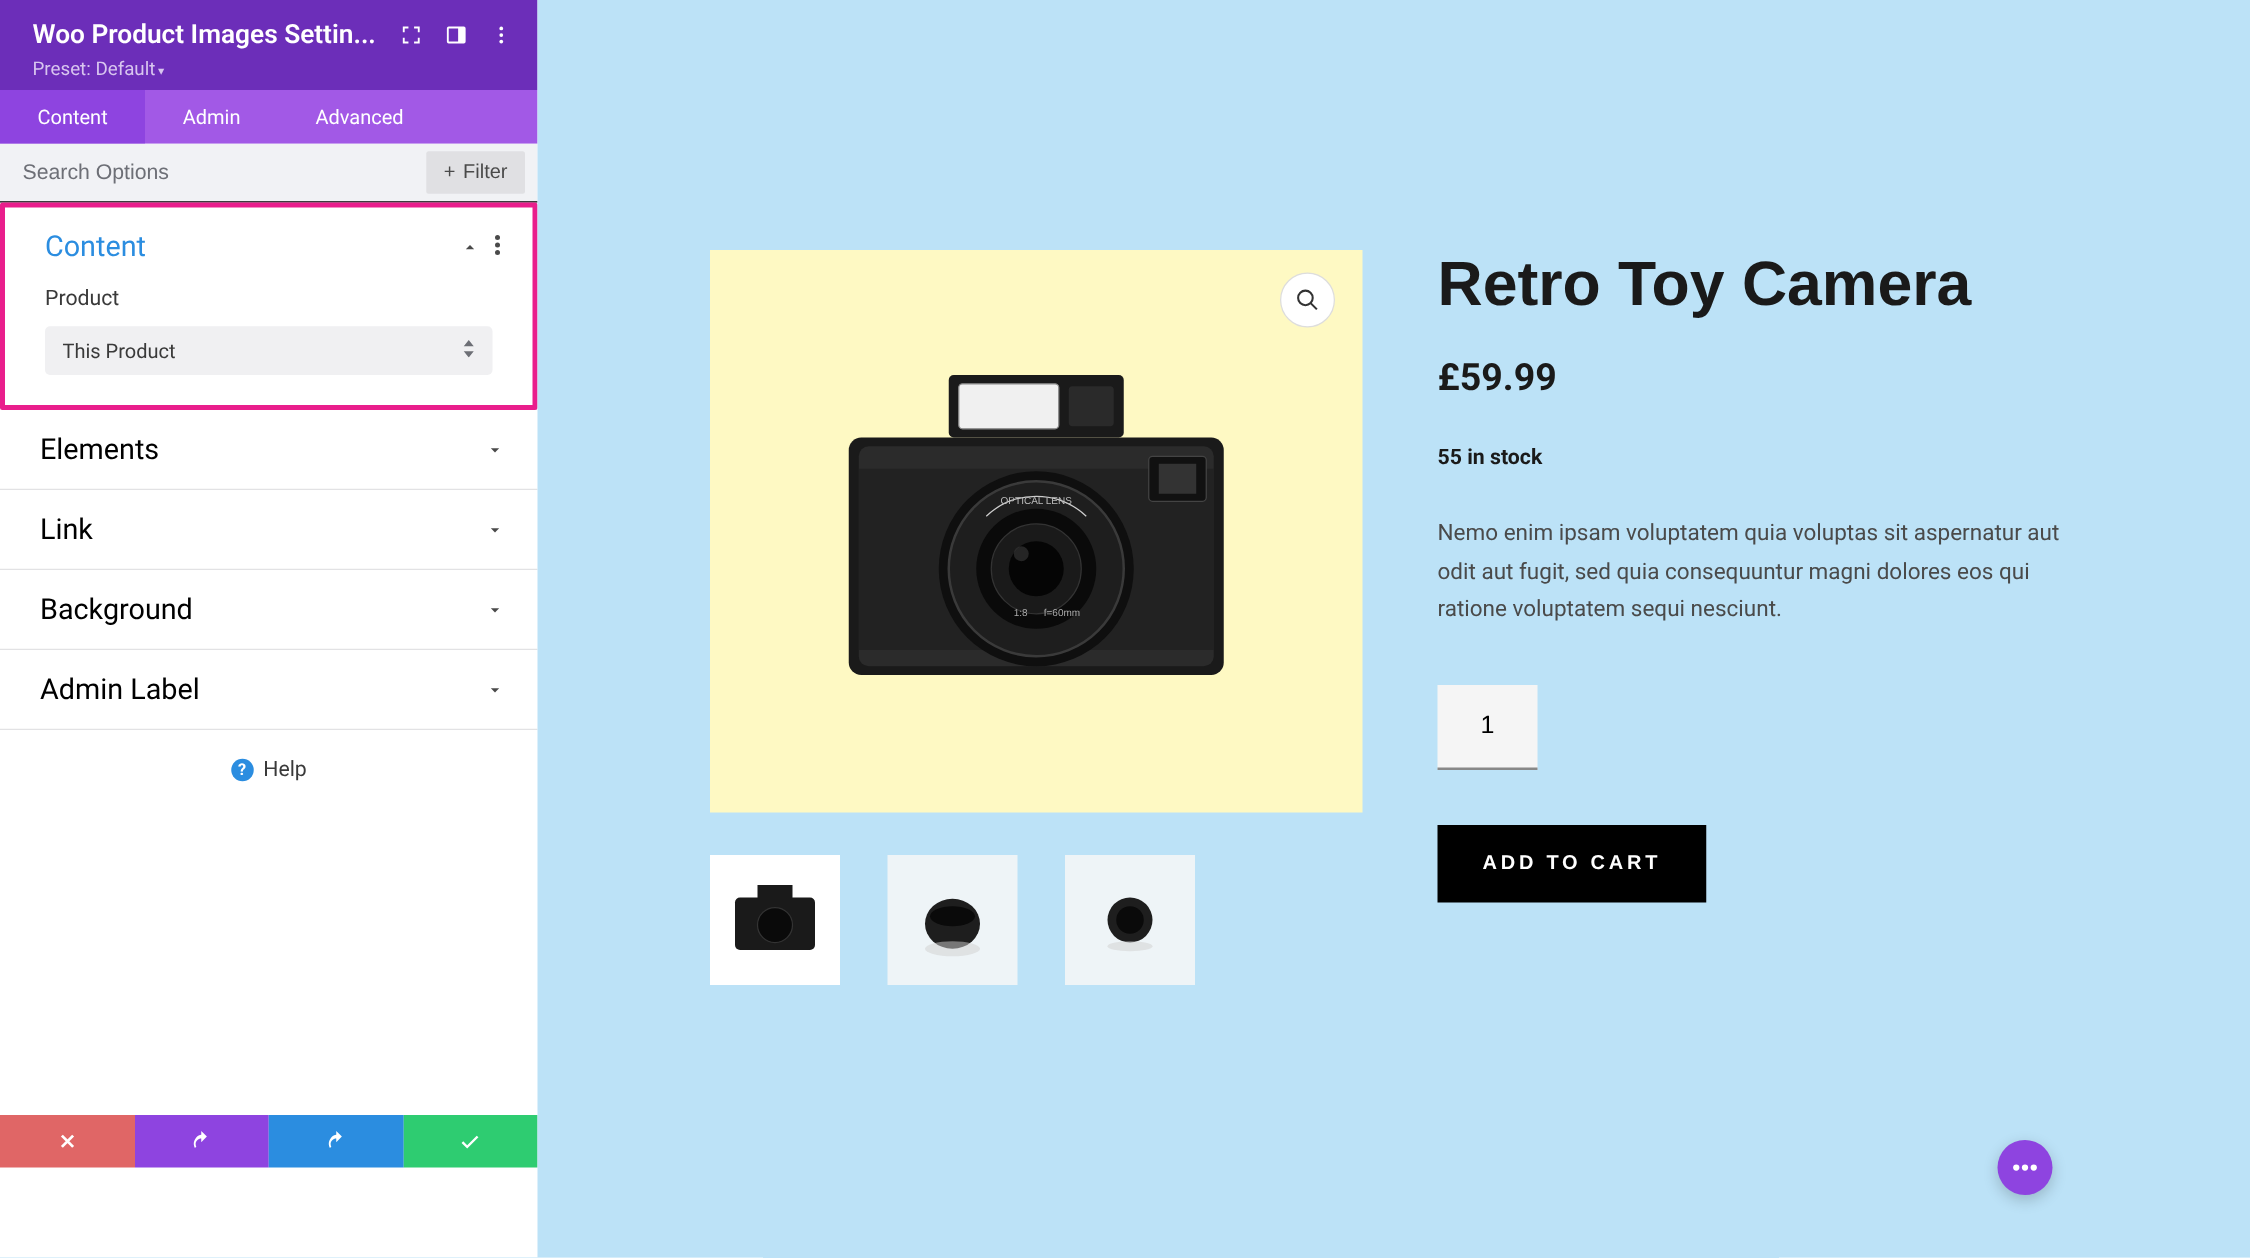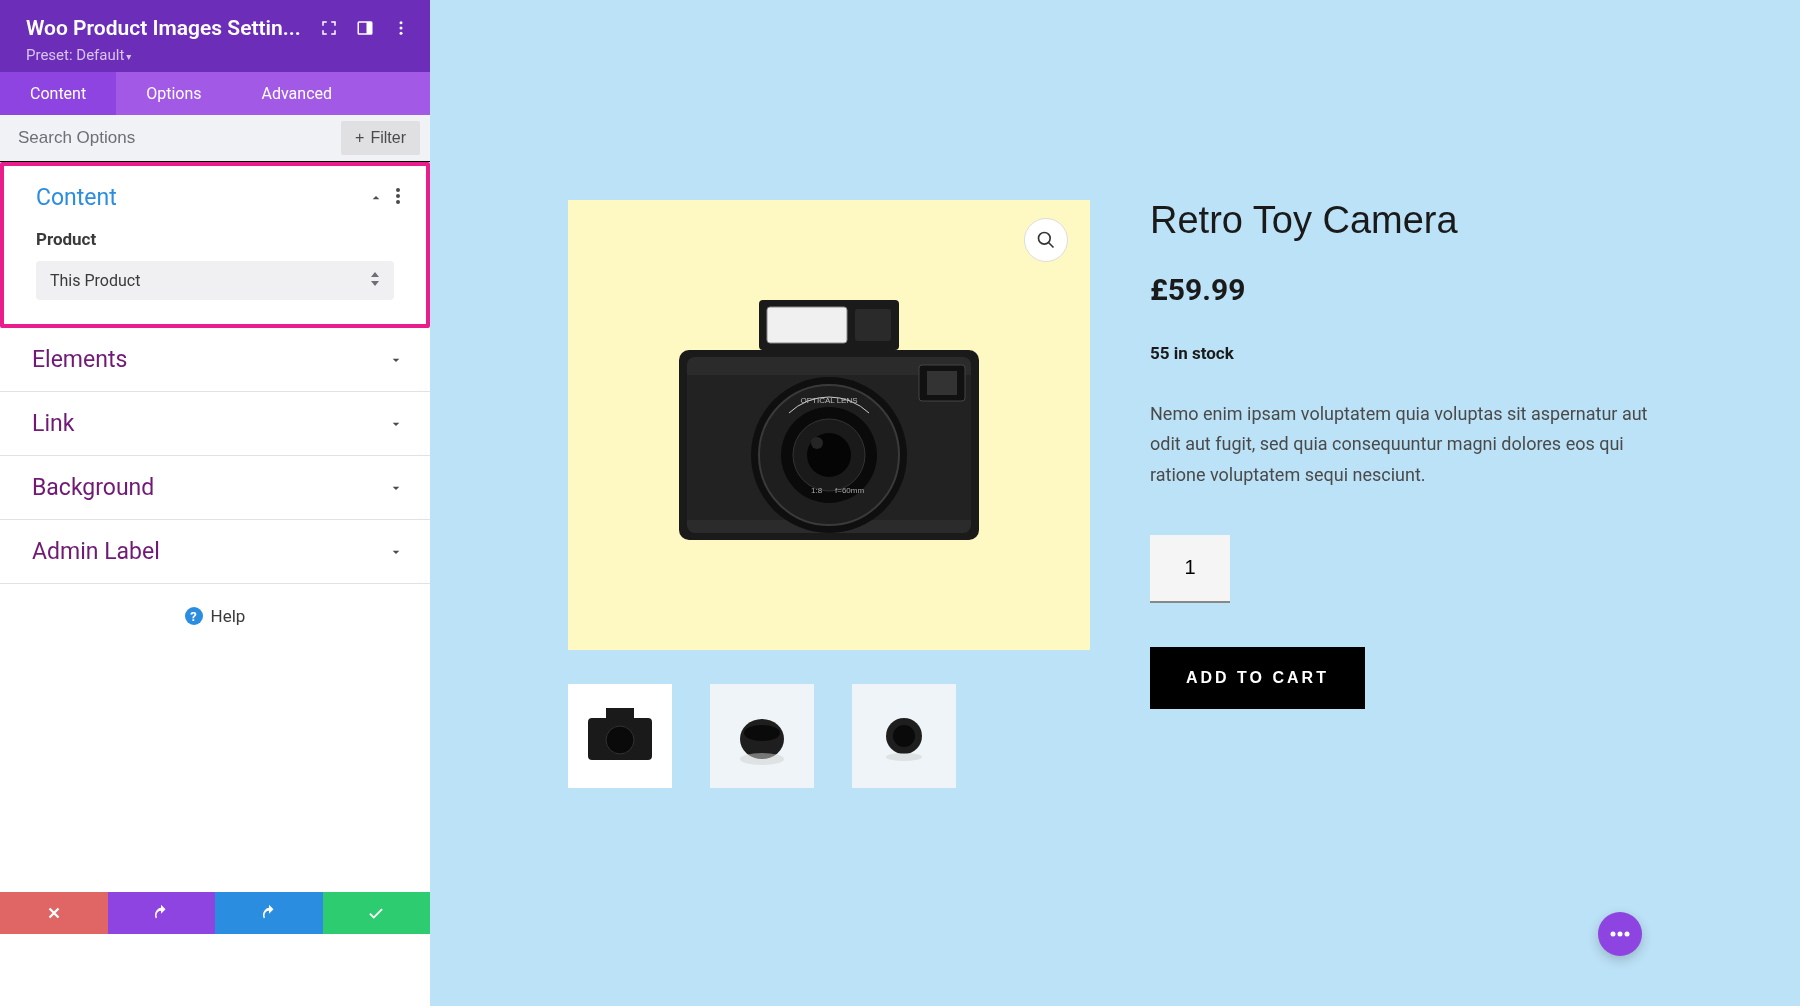--- a/index.html
+++ b/index.html
@@ -20,29 +20,29 @@
 .tab { flex: 0 0 auto; padding: 12px 30px; font-size: 16px; color: #fff; cursor: pointer; }
 .tab.active { background: #8e44e0; }
 
 .search-row { display: flex; align-items: center; background: #f1f2f5; border-bottom: 1px solid #000000; }
 .search-input { flex: 1; border: none; background: transparent; padding: 12px 18px; font-size: 17px; color: #6d6f76; outline: none; }
 .search-input::placeholder { color: #6d6f76; }
 .filter-btn { display: flex; align-items: center; gap: 6px; background: #e0e0e3; border: none; padding: 8px 14px; margin: 6px 10px 6px 0; font-size: 16px; color: #4a4a4a; cursor: pointer; border-radius: 2px; }
 
 .section { border-bottom: 1px solid #e2e2e4; }
 .section-header { display: flex; align-items: center; justify-content: space-between; padding: 18px 26px 18px 32px; cursor: pointer; }
-.section-title { font-size: 23px; color: #701a75; font-weight: 400; }
+.section-title { font-size: 23px; color: #000000; font-weight: 400; }
 .section-title.active { color: #2b8de0; }
 .section-actions { display: flex; align-items: center; gap: 12px; }
 .chevron { width: 16px; height: 16px; }
 .chevron svg { width: 100%; height: 100%; fill: #4a4a4a; }
 .kebab-small svg { width: 4px; height: 16px; fill: #4a4a4a; }
 
 .section-body { padding: 0 32px 24px 32px; }
-.field-label { font-size: 17px; color: #3a3a3a; font-weight: 700; margin-bottom: 10px; }
+.field-label { font-size: 17px; color: #3a3a3a; font-weight: 400; margin-bottom: 10px; }
 .select-wrap { background: #f0f0f2; border-radius: 4px; padding: 10px 14px; display: flex; align-items: center; justify-content: space-between; cursor: pointer; margin-top: 12px; }
 .select-value { font-size: 16px; color: #3a3a3a; }
 .select-arrows svg { width: 10px; height: 14px; fill: #6d6f76; }
 
 .highlight { border: 4px solid #e91e8c; border-radius: 2px; }
 
 .help-row { display: flex; align-items: center; justify-content: center; gap: 8px; padding: 22px 0; }
 .help-icon { width: 18px; height: 18px; border-radius: 50%; background: #2b8de0; color: #fff; display: flex; align-items: center; justify-content: center; font-size: 13px; font-weight: bold; }
 .help-text { font-size: 17px; color: #3a3a3a; }
 
@@ -63,21 +63,21 @@
 .zoom-btn { position: absolute; top: 18px; right: 22px; width: 44px; height: 44px; border-radius: 50%; background: #fff; border: 1px solid #ddd; display: flex; align-items: center; justify-content: center; cursor: pointer; }
 .zoom-btn svg { width: 20px; height: 20px; stroke: #333; fill: none; stroke-width: 2; }
 
 .camera-svg { width: 380px; height: 300px; }
 
 .thumbs { display: flex; gap: 38px; margin-top: 34px; }
 .thumb { width: 104px; height: 104px; background: #eef4f7; display: flex; align-items: center; justify-content: center; cursor: pointer; }
 .thumb.active { background: #fff; }
 
 .product-info { max-width: 530px; }
-.product-title { font-size: 38px; font-weight: 400; color: #1a1a1a; line-height: 1.1; margin-bottom: 30px; font-family: -apple-system, "Helvetica Neue", sans-serif; }
+.product-title { font-size: 50px; font-weight: 700; color: #1a1a1a; line-height: 1.1; margin-bottom: 30px; font-family: -apple-system, "Helvetica Neue", sans-serif; }
 .product-price { font-size: 30px; font-weight: 700; color: #1a1a1a; margin-bottom: 36px; }
 .stock { font-size: 17px; font-weight: 700; color: #1a1a1a; margin-bottom: 36px; }
 .product-desc { font-size: 18px; color: #4a4a4a; line-height: 1.7; margin-bottom: 44px; }
 .qty-input { width: 80px; height: 68px; border: none; border-bottom: 2px solid #888; background: #f5f5f5; text-align: center; font-size: 20px; margin-bottom: 44px; display: block; }
 .add-cart { background: #000; color: #fff; border: none; padding: 22px 36px; font-size: 16px; font-weight: 700; letter-spacing: 3px; cursor: pointer; }
 
 .fab { position: absolute; right: 158px; bottom: 50px; width: 44px; height: 44px; border-radius: 50%; background: #8e44e0; display: flex; align-items: center; justify-content: center; cursor: pointer; box-shadow: 0 4px 12px rgba(0,0,0,0.2); }
 .fab svg { width: 20px; height: 6px; fill: #fff; }
 </style>
 </head>
@@ -108,21 +108,21 @@
         </span>
       </div>
     </div>
     <div class="preset-row">
       <span>Preset: Default</span><span class="caret">▾</span>
     </div>
   </div>
 
   <div class="tabs">
     <div class="tab active">Content</div>
-    <div class="tab">Options</div>
+    <div class="tab">Admin</div>
     <div class="tab">Advanced</div>
   </div>
 
   <div class="search-row">
     <input class="search-input" placeholder="Search Options" style="">
     <button class="filter-btn">
       <span>+</span>
       <span>Filter</span>
     </button>
   </div>

